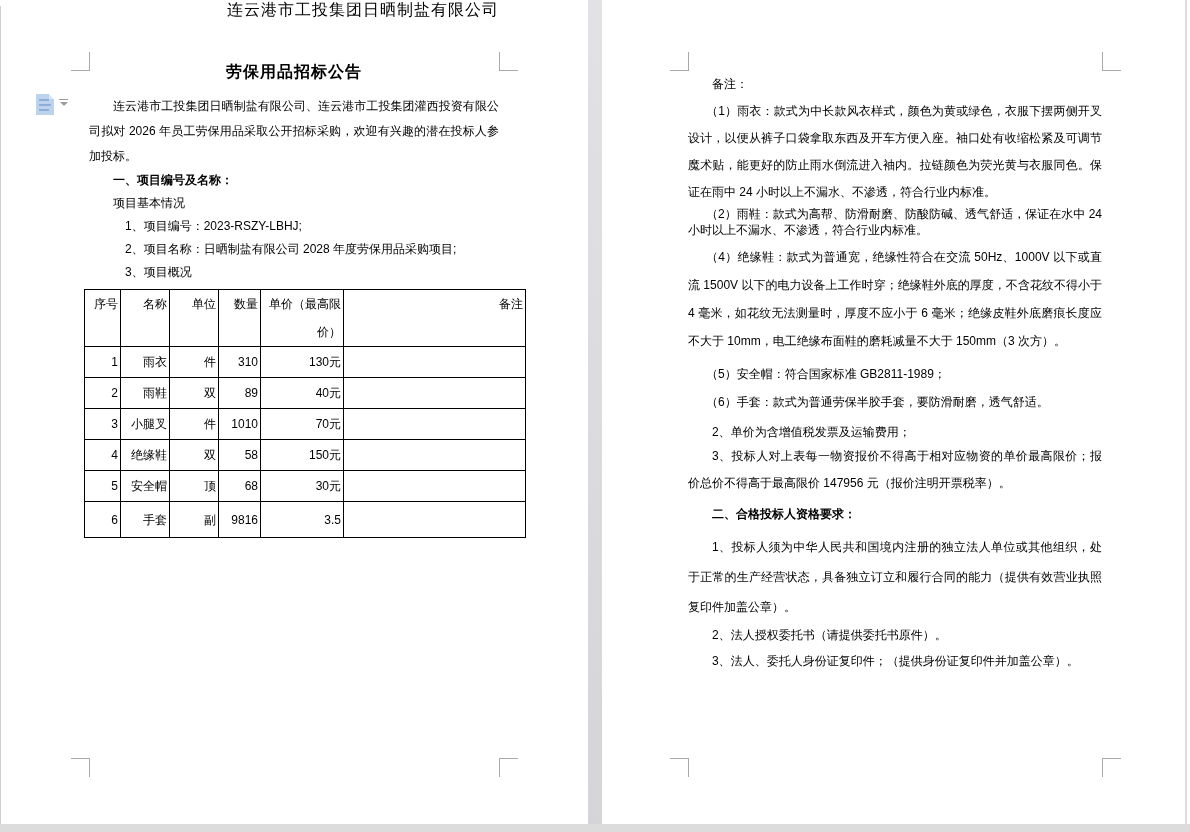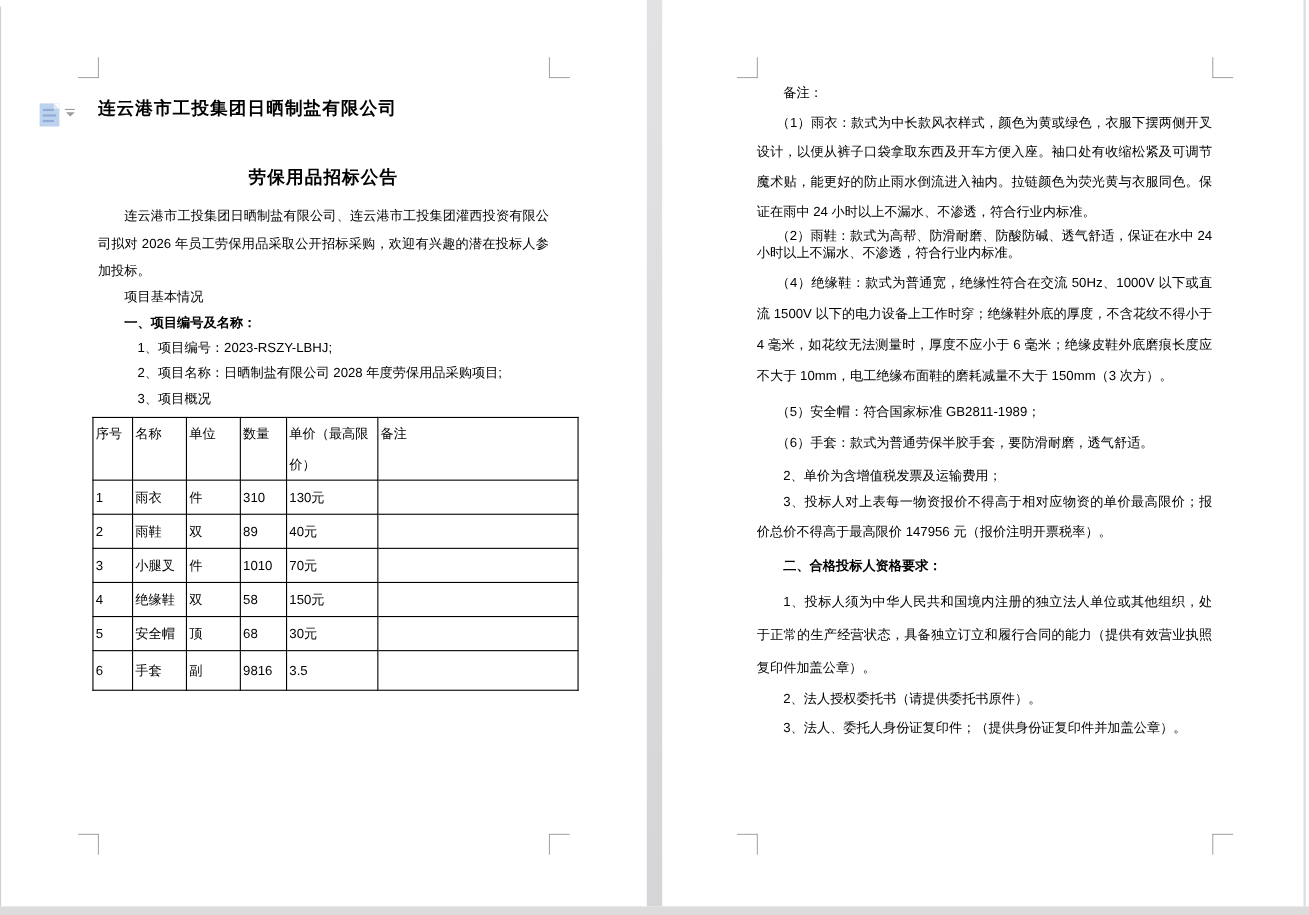--- a/index.html
+++ b/index.html
@@ -28,32 +28,32 @@
   .doc-icon .ln{position:absolute;left:3px;height:2px;background:#8fadd6;}
   .doc-icon .ln.l1{top:5px;width:10px;}
   .doc-icon .ln.l2{top:10px;width:12px;}
   .doc-icon .ln.l3{top:15px;width:10px;}
   .dd{position:absolute;left:25px;top:7px;width:9px;height:8px;}
   .dd .bar{position:absolute;left:0;top:0;width:9px;height:1px;background:#9b9b9b;}
   .dd .tri{position:absolute;left:1px;top:3px;width:0;height:0;
     border-left:4px solid transparent;border-right:4px solid transparent;border-top:4px solid #9b9b9b;}
   
   #p1{position:absolute;left:89px;top:0;width:410px;font-size:12px;line-height:23px;}
-  #p1 .doc-title{margin:0;padding-top:90px;font-size:16px;line-height:20px;font-weight:700;
-    text-align:left;letter-spacing:1px;}
+  #p1 .doc-title{margin:0;font-size:16px;line-height:20px;font-weight:400;
+    text-align:right;letter-spacing:1px;}
   #p1 .doc-subtitle{margin:42px 0 0;font-size:16px;line-height:20px;font-weight:700;
     text-align:center;letter-spacing:1px;}
   #p1 .intro{margin:12px 0 0;line-height:25px;text-indent:2em;text-align:justify;}
   .line{margin:0;line-height:23px;text-indent:2em;}
   .line.sub{text-indent:3em;}
   .bold{font-weight:700;}
   
   table.items{border-collapse:collapse;table-layout:fixed;width:441px;margin:5px 0 0 -5px;}
   table.items th,table.items td{border:1px solid #000;font-size:12px;font-weight:400;
-    text-align:left;padding:0 2px;overflow:hidden;}
+    text-align:right;padding:0 2px;overflow:hidden;}
   table.items thead tr{height:56px;}
   table.items th{vertical-align:top;line-height:28px;}
   table.items tbody tr{height:31px;}
   table.items tbody tr:last-child{height:36px;}
   table.items td{vertical-align:middle;line-height:14px;}
   
   #p2{position:absolute;left:688px;top:0;width:414px;font-size:12px;padding-top:73px;}
   #p2 p{margin:0;text-align:justify;}
   .note-label{line-height:22px;text-indent:2em;}
   .req-heading{margin-top:8px !important;line-height:22px;text-indent:2em;}
@@ -97,22 +97,22 @@
   <div class="dd">
     <span class="bar"></span>
     <span class="tri"></span>
   </div>
 </div>
 
 <div id="p1">
   <h1 class="doc-title">连云港市工投集团日晒制盐有限公司</h1>
   <h2 class="doc-subtitle">劳保用品招标公告</h2>
   <p class="intro">连云港市工投集团日晒制盐有限公司、连云港市工投集团灌西投资有限公司拟对 2026 年员工劳保用品采取公开招标采购，欢迎有兴趣的潜在投标人参加投标。</p>
+  <p class="line bold">一、项目编号及名称：</p>
   <p class="line">项目基本情况</p>
-  <p class="line bold">一、项目编号及名称：</p>
   <p class="line sub">1、项目编号：2023-RSZY-LBHJ;</p>
   <p class="line sub">2、项目名称：日晒制盐有限公司 2028 年度劳保用品采购项目;</p>
   <p class="line sub">3、项目概况</p>
 
   <table class="items">
     <colgroup>
       <col style="width:36px">
         <col style="width:49px">
         <col style="width:49px">
       <col style="width:42px">

